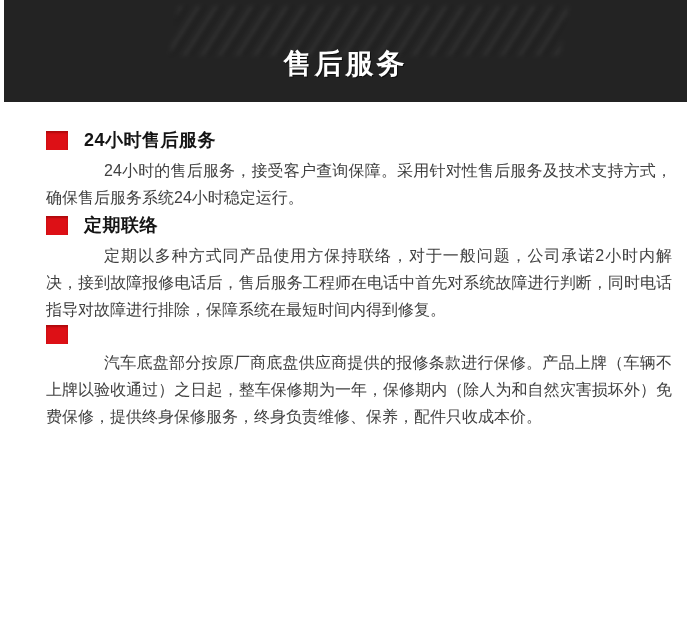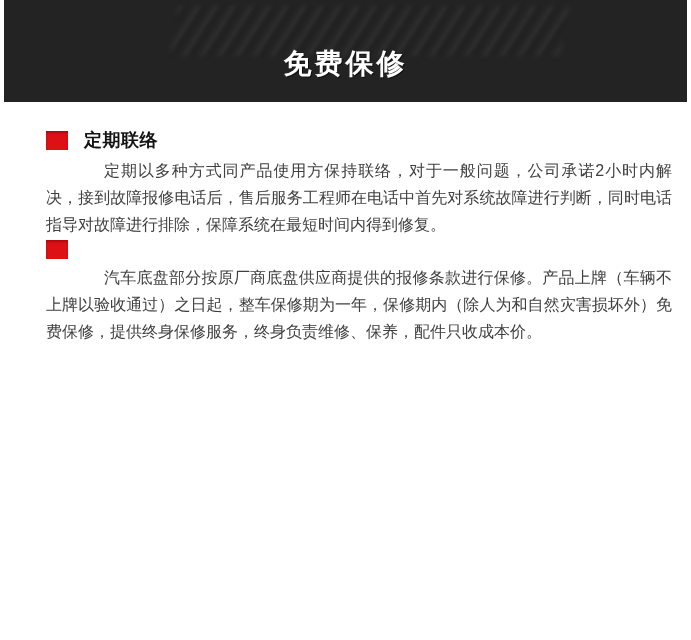--- a/index.html
+++ b/index.html
@@ -83,25 +83,32 @@
     text-indent: 58px;
   }
 </style>
 </head>
 <body>
 
 <div class="page">
 
   <header class="banner">
     <div class="banner-watermark"></div>
-    <h1 class="banner-title">免费保修</h1>
+    <h1 class="banner-title">售后服务</h1>
   </header>
 
   <main class="content">
 
+    <section class="section">
+      <div class="section-heading-row">
+        <span class="bullet"></span>
+        <h2 class="section-heading">24小时售后服务</h2>
+      </div>
+      <p>24小时的售后服务，接受客户查询保障。采用针对性售后服务及技术支持方式，确保售后服务系统24小时稳定运行。</p>
+    </section>
 
     <section class="section">
       <div class="section-heading-row">
         <span class="bullet"></span>
         <h2 class="section-heading">定期联络</h2>
       </div>
     </section>
 
     <section class="section">
       <p>定期以多种方式同产品使用方保持联络，对于一般问题，公司承诺2小时内解决，接到故障报修电话后，售后服务工程师在电话中首先对系统故障进行判断，同时电话指导对故障进行排除，保障系统在最短时间内得到修复。</p>

